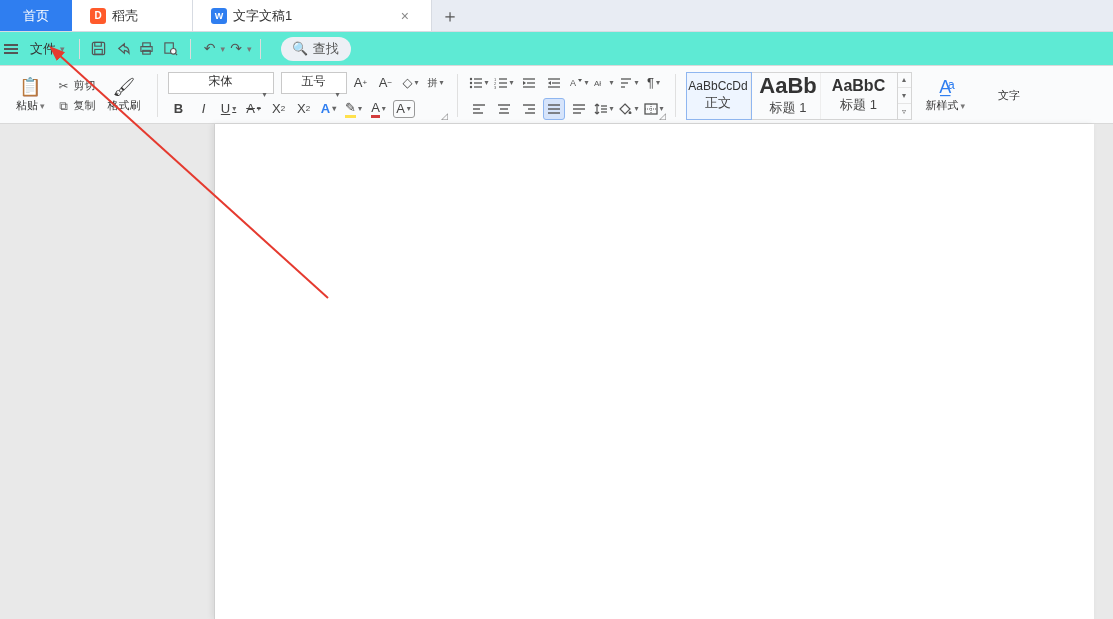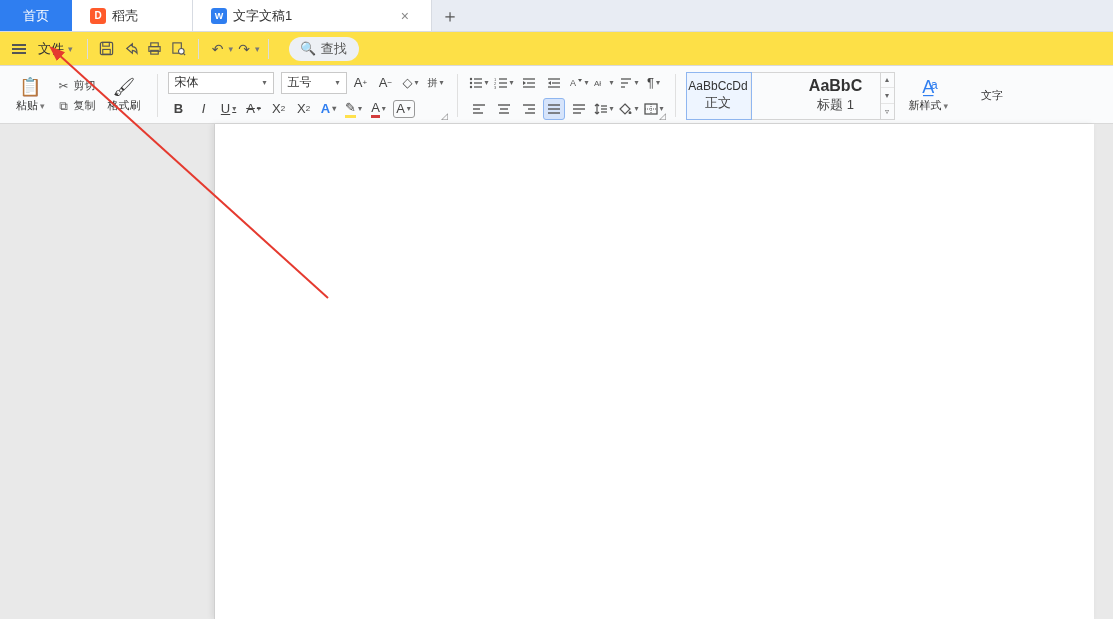--- a/index.html
+++ b/index.html
@@ -72,26 +72,26 @@
     align-items: center;
     justify-content: center;
     font-size: 18px;
     color: #555;
     cursor: pointer;
   }
 
   
   .menu-row {
     height: 34px;
-    background: #fde047;
+    background: #5eead4;
     display: flex;
     align-items: center;
     border-bottom: 1px solid #d9d9d9;
-    padding-left: 8px;
     gap: 2px;
+    font-family: Liberation Serif, serif;
   }
   .ham {
     display: inline-flex; flex-direction: column; gap: 2px;
     padding: 4px; cursor: pointer;
   }
   .ham span { width: 14px; height: 2px; background: #555; display: block; }
   .file-btn {
     display: flex; align-items: center; gap: 4px;
     padding: 4px 6px; cursor: pointer; font-size: 13px;
   }
@@ -158,21 +158,21 @@
   }
   .mini {
     display: flex; align-items: center; gap: 3px; font-size: 11px; color: #444;
     cursor: pointer; padding: 1px 2px; border-radius: 3px;
   }
   .mini .mico { width: 14px; text-align: center; font-size: 12px; color: #555; }
 
   .combo {
     height: 22px; border: 1px solid #c9c9c9; background: #fff;
     display: flex; align-items: center; padding: 0 6px; font-size: 12px;
-    cursor: pointer; position: relative;
+    cursor: pointer; position: relative; flex-direction: column;
   }
   .combo .carr { margin-left: auto; font-size: 8px; color: #666; }
   .font-combo { width: 106px; }
   .size-combo { width: 66px; margin-left: 4px; }
 
   .icon-row { display: flex; align-items: center; gap: 3px; }
   .ibtn {
     min-width: 22px; height: 22px; display: flex; align-items: center; justify-content: center;
     font-size: 13px; color: #444; cursor: pointer; border-radius: 3px;
     font-family: "Segoe UI", sans-serif;
@@ -187,21 +187,21 @@
 
   .font-stack {
     display: flex; flex-direction: column; gap: 4px; justify-content: center;
   }
 
   .para-stack {
     display: flex; flex-direction: column; gap: 4px; justify-content: center;
   }
 
   .styles {
-    display: flex; align-items: stretch; gap: 12px;
+    display: flex; align-items: stretch; gap: 6px;
     border: 1px solid #d5d5d5;
     height: 48px;
   }
   .style-swatch {
     width: 64px;
     display: flex; flex-direction: column; align-items: center; justify-content: center;
     border-right: 1px solid #eee;
     cursor: pointer;
     padding: 2px 2px;
   }
@@ -512,21 +512,25 @@
   </div>
 
   <div class="ribbon-sep"></div>
 
   <div class="ribbon-group" style="gap:8px;">
     <div class="styles">
       <div class="style-swatch sel">
         <span class="style-prev" style="font-size:12px;">AaBbCcDd</span>
         <span class="style-name">正文</span>
       </div>
-      <div class="style-swatch" style="border-right:none;margin-left:41px;">
+      <div class="style-swatch">
+        <span class="style-prev" style="font-size:22px;font-weight:700;">AaBb</span>
+        <span class="style-name">标题 1</span>
+      </div>
+      <div class="style-swatch" style="border-right:none;">
         <span class="style-prev" style="font-size:16px;font-weight:700;">AaBbC</span>
         <span class="style-name">标题 1</span>
       </div>
       <div class="style-scroll">
         <div>▴</div>
         <div>▾</div>
         <div>▿</div>
       </div>
     </div>
 

